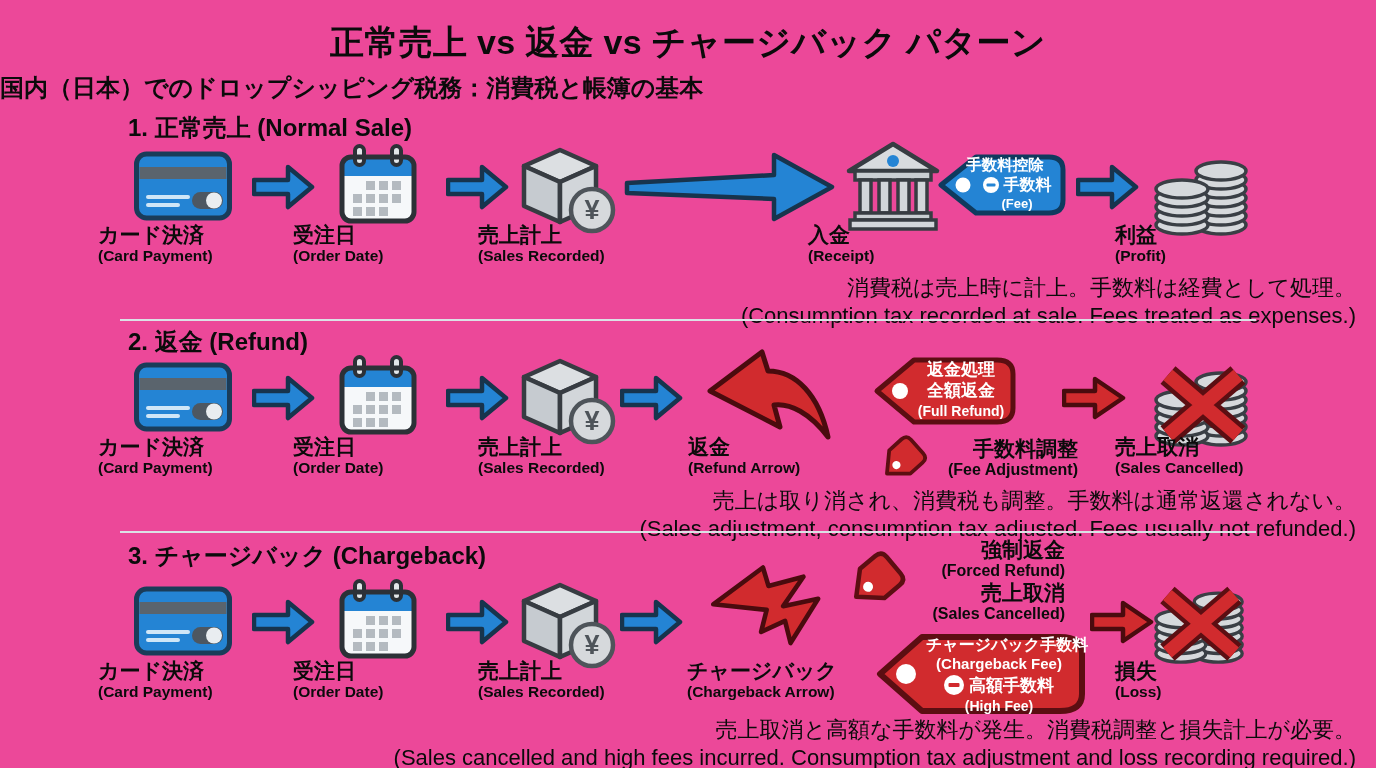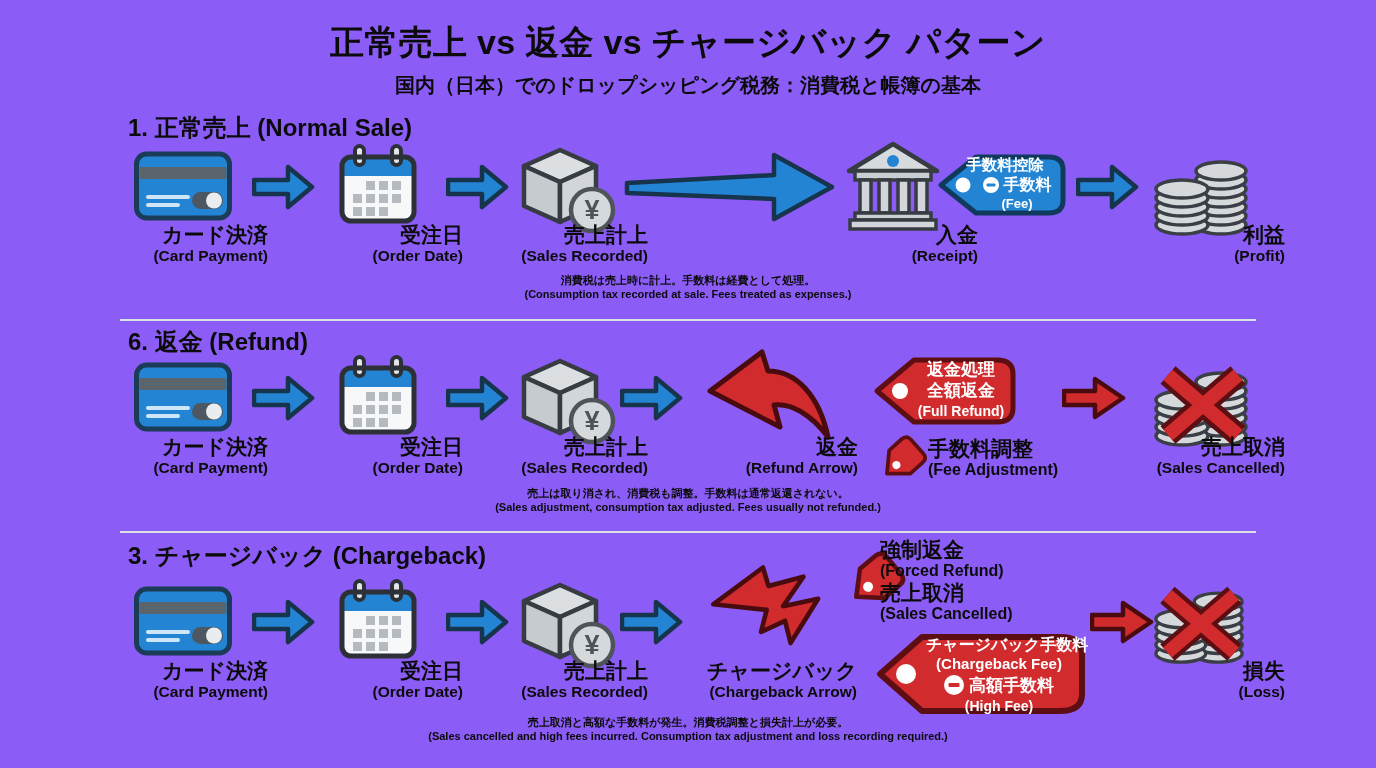--- a/index.html
+++ b/index.html
@@ -1,38 +1,38 @@
 <!DOCTYPE html>
 <html><head>
 <meta charset="utf-8">
 <style>
   html,body{margin:0;padding:0;background:#dfe3e8}
-  #page{position:relative;width:1376px;height:768px;background:#8b5cf6;
+  #page{position:relative;width:1376px;height:768px;background:#ec4899;
         font-family:"Liberation Sans",sans-serif;color:#0b0b0b;overflow:hidden}
   .abs{position:absolute}
   .ttl{left:0;top:20px;width:1376px;text-align:center;font-size:34px;font-weight:900;letter-spacing:.3px}
-  .sub{left:0;top:72px;width:1376px;text-align:center;font-size:20px;font-weight:800}
+  .sub{left:0;top:72px;width:1376px;text-align:left;font-size:24px;font-weight:800}
   .sec{font-size:24px;font-weight:800;white-space:nowrap}
-  .lbl{text-align:right;line-height:1.2;width:170px}
+  .lbl{text-align:left;line-height:1.2;width:170px}
   .lbl .jp{display:block;font-size:21px;font-weight:800;white-space:nowrap}
   .lbl .en{display:block;font-size:15.5px;font-weight:700;white-space:nowrap}
-  .note{left:20px;width:1336px;text-align:center;font-weight:700;line-height:1.25;font-size:11px}
+  .note{left:20px;width:1336px;text-align:right;font-weight:400;line-height:1.25;font-size:22px}
   .note span{display:block}
   .hr{height:2px;background:#dce1e6}
   .tag{position:absolute}
   .tag>svg{position:absolute;left:0;top:0}
   .tx{position:absolute;color:#fff;text-align:center;font-weight:800;line-height:1.1;white-space:nowrap}
   .minus{display:inline-block;width:16px;height:16px;border-radius:50%;background:#fff;
          vertical-align:-3px;margin-right:5px;position:relative}
   .minus b{position:absolute;left:50%;top:50%;transform:translate(-50%,-50%);
            width:9px;height:3px;background:#2484d4;border-radius:1px}
   .minus.red b{background:#d12b2e}
   .minus.lg{width:20px;height:20px;vertical-align:-4px}
   .minus.lg b{width:11px;height:4px}
-  .stack{text-align:left;line-height:1.15}
+  .stack{text-align:right;line-height:1.15}
   .stack .jp{display:block;font-size:21px;font-weight:800;white-space:nowrap}
   .stack .en{display:block;font-size:16px;font-weight:700;white-space:nowrap}
 </style>
 </head>
 <body>
 
 <svg width="0" height="0" style="position:absolute">
   <defs>
     <symbol id="sym-card" viewBox="0 0 100 72">
       <rect x="3.5" y="4" width="93" height="64" rx="10" fill="#2484d4" stroke="#1a3c59" stroke-width="5"></rect>
@@ -179,21 +179,21 @@
       <span class="jp">利益</span>
       <span class="en">(Profit)</span>
     </div>
 
   <div class="abs note" style="top:274px">
       <span>消費税は売上時に計上。手数料は経費として処理。</span>
       <span>(Consumption tax recorded at sale. Fees treated as expenses.)</span>
     </div>
   <div class="abs hr" style="left:120px;top:319px;width:1136px"></div>
 
-  <div class="abs sec" style="left:128px;top:326px">6. 返金 (Refund)</div>
+  <div class="abs sec" style="left:128px;top:326px">2. 返金 (Refund)</div>
 
   <svg class="abs" style="left:133px;top:361px" width="100" height="72">
       <use href="#sym-card"></use>
     </svg>
   <svg class="abs" style="left:252px;top:371px" width="64" height="54">
       <use href="#sym-arrow-blue"></use>
     </svg>
   <svg class="abs" style="left:336px;top:354px" width="84" height="84">
       <use href="#sym-cal"></use>
     </svg>

